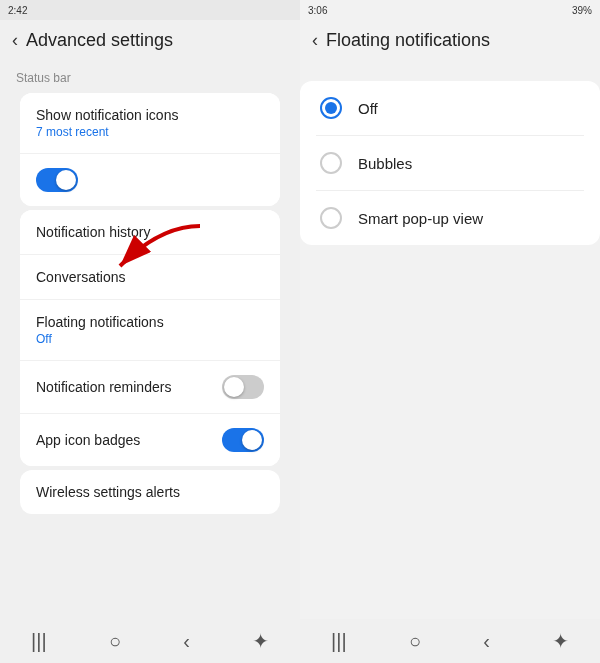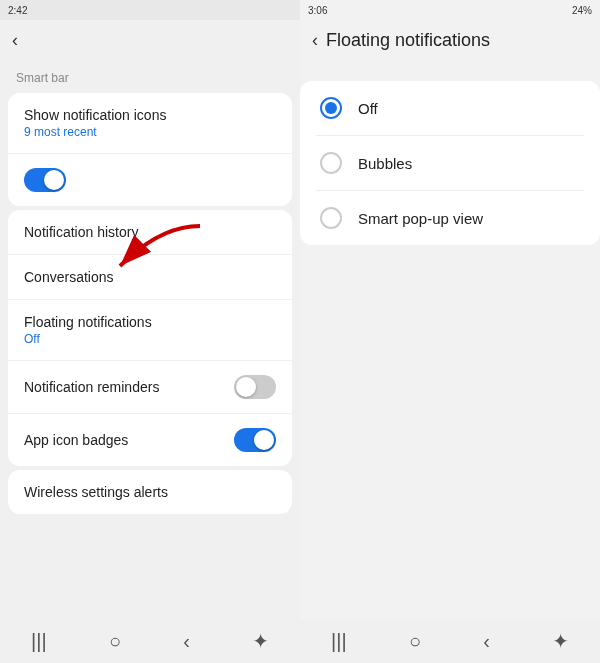--- a/index.html
+++ b/index.html
@@ -55,21 +55,21 @@
     .section-label {
       font-size: 12px;
       color: #888;
       padding: 10px 16px 4px 16px;
       text-transform: none;
     }
 
     .card {
       background: #fff;
       border-radius: 12px;
-      margin: 4px 8px;
+      margin: 4px 20px;
       overflow: hidden;
     }
 
     .setting-row {
       display: flex;
       align-items: center;
       justify-content: space-between;
       padding: 14px 16px;
       border-bottom: 1px solid #f0f0f0;
       background: #fff;
@@ -215,31 +215,32 @@
     <div class="status-bar-left">
       <span>2:42</span>
     </div>
     <div class="status-bar-right">
       <span>51%</span>
     </div>
   </div>
 
   <div class="top-bar">
     <span class="back-arrow">‹</span>
+    <span class="page-title">Advanced settings</span>
   </div>
 
   <div class="left-content-wrap">
 
-    <div class="section-label">Smart bar</div>
+    <div class="section-label">Status bar</div>
 
     <div class="card">
       <div class="setting-row">
         <div class="setting-text">
           <div class="setting-name">Show notification icons</div>
-          <div class="setting-sub">9 most recent</div>
+          <div class="setting-sub">7 most recent</div>
         </div>
       </div>
       <div class="setting-row">
         <div class="toggle on">
           <div class="toggle-thumb"></div>
         </div>
       </div>
     </div>
 
     <div class="card">
@@ -300,21 +301,21 @@
     <span class="nav-icon">|||</span>
     <span class="nav-icon">○</span>
     <span class="nav-icon">‹</span>
     <span class="nav-icon">✦</span>
   </div>
 </div>
 
 <div class="right-panel">
   <div class="right-status-bar">
     <div>3:06</div>
-    <div>24%</div>
+    <div>39%</div>
   </div>
 
   <div class="right-top-bar">
     <span class="back-arrow">‹</span>
     <span class="page-title">Floating notifications</span>
   </div>
 
   <div style="margin-top: 20px; background: #fff; border-radius: 12px; margin-left: 0; margin-right: 0;">
     <div class="radio-option">
       <div class="radio-circle selected">

